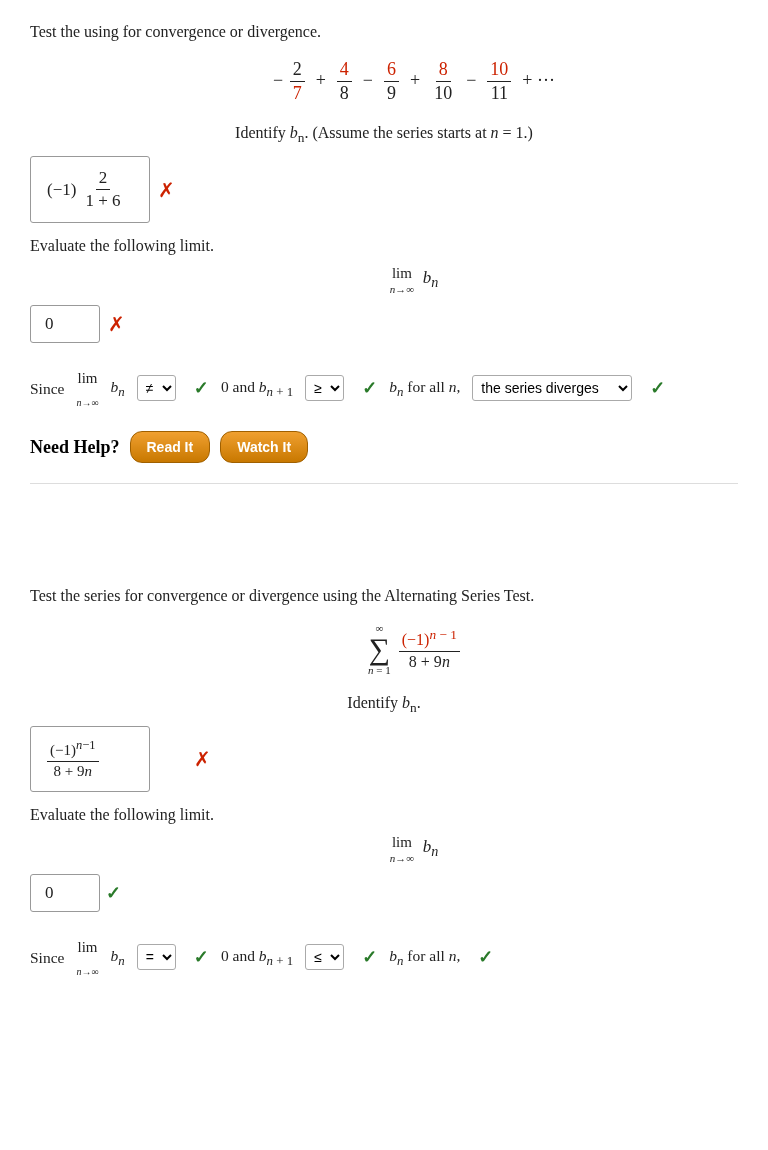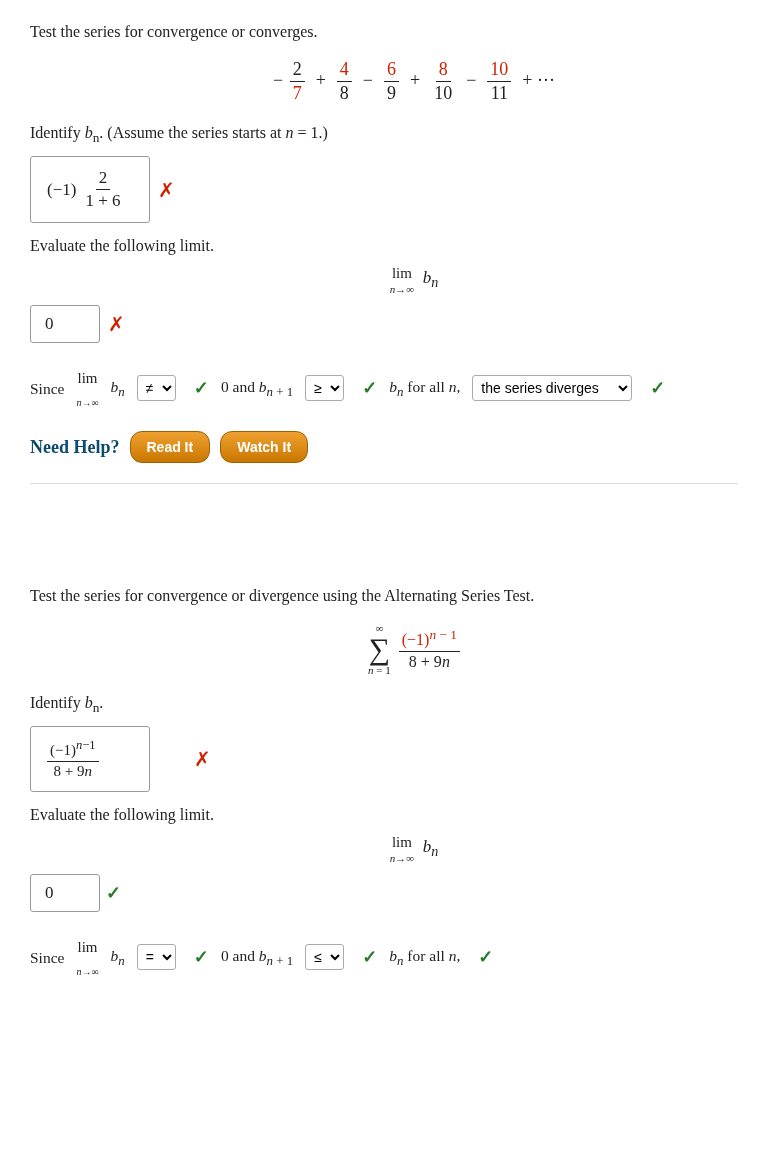--- a/index.html
+++ b/index.html
@@ -38,20 +38,21 @@
       line-height: 1.3;
     }
     .fraction .den {
       padding: 0 3px;
       line-height: 1.3;
     }
     .red { color: #cc2200; }
     .identify-text {
       font-size: 16px;
       margin-bottom: 10px;
+      text-align: center;
     }
     .answer-box {
       display: inline-block;
       border: 1.5px solid #999;
       padding: 8px 14px;
       min-width: 120px;
       font-size: 17px;
       vertical-align: middle;
       background: #fff;
       border-radius: 3px;
@@ -110,21 +111,21 @@
       background: #fff;
       cursor: pointer;
     }
     .need-help {
       margin: 18px 0 8px 0;
       display: flex;
       align-items: center;
       gap: 10px;
     }
     .need-help-label {
-      color: #0c4a6e;
+      color: #000000;
       font-weight: bold;
       font-size: 18px;
     }
     .help-btn {
       background: linear-gradient(to bottom, #f0a030, #c87800);
       border: 1px solid #a06000;
       color: #fff;
       font-size: 14px;
       font-weight: bold;
       padding: 7px 16px;
@@ -189,21 +190,21 @@
     }
     .inline-frac .den {
       padding: 0 3px;
       line-height: 1.3;
     }
   </style>
 </head>
 <body>
 
 <div class="section">
-  <p class="problem-text">Test the series for convergence or converges.</p>
+  <p class="problem-text">Test the using for convergence or divergence.</p>
 
   <div class="series-display">
     <span>−</span>
     <span class="fraction">
       <span class="num">2</span>
       <span class="den red">7</span>
     </span>
     <span>&nbsp;+&nbsp;</span>
     <span class="fraction">
       <span class="num red">4</span>

